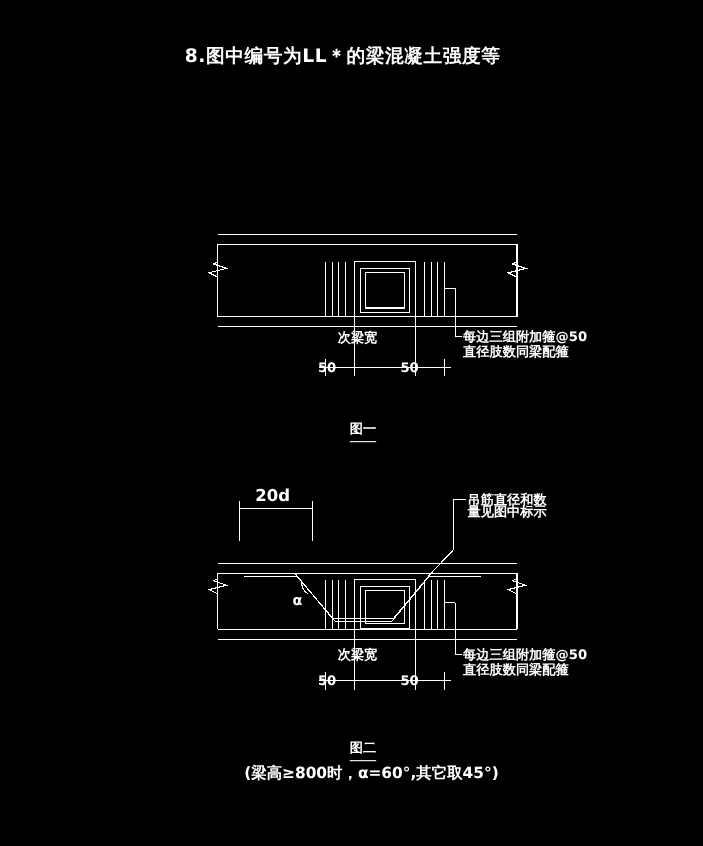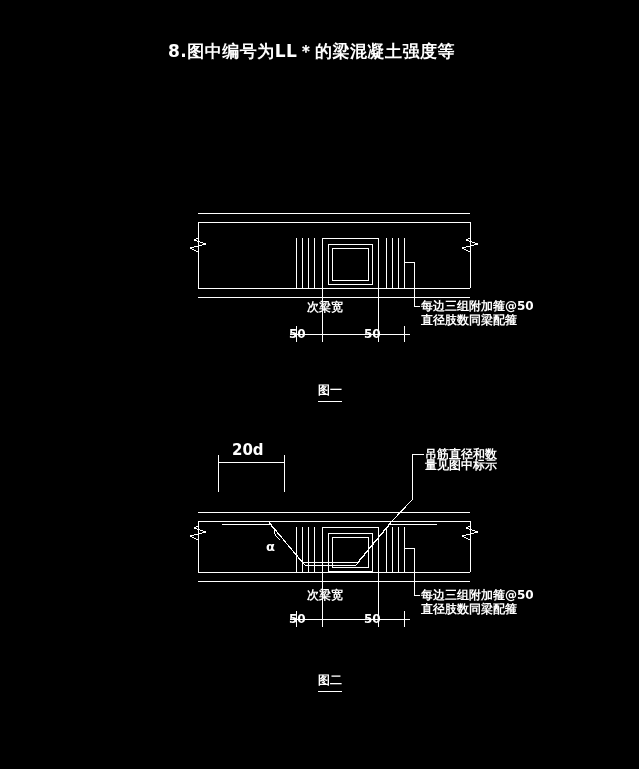--- a/index.html
+++ b/index.html
@@ -192,14 +192,15 @@
   <div class="lbl" style="left:364px; top:612px;">50</div>
   <div class="lbl" style="left:421px; top:588px;">每边三组附加箍@50</div>
   <div class="lbl" style="left:421px; top:602px;">直径肢数同梁配箍</div>
   <div class="lbl" style="left:425px; top:447px;text-align:right;">吊筋直径和数</div>
   <div class="lbl" style="left:425px; top:458px;">量见图中标示</div>
 
   <div class="fig-caption" style="left:318px; top:672px;">
     <span class="ul">图二</span>
   </div>
 
+  <div class="footnote" style="left:222px; top:694px;">(梁高≥800时，α=60°,其它取45°)</div>
 
 </div>
 
 </body></html>

